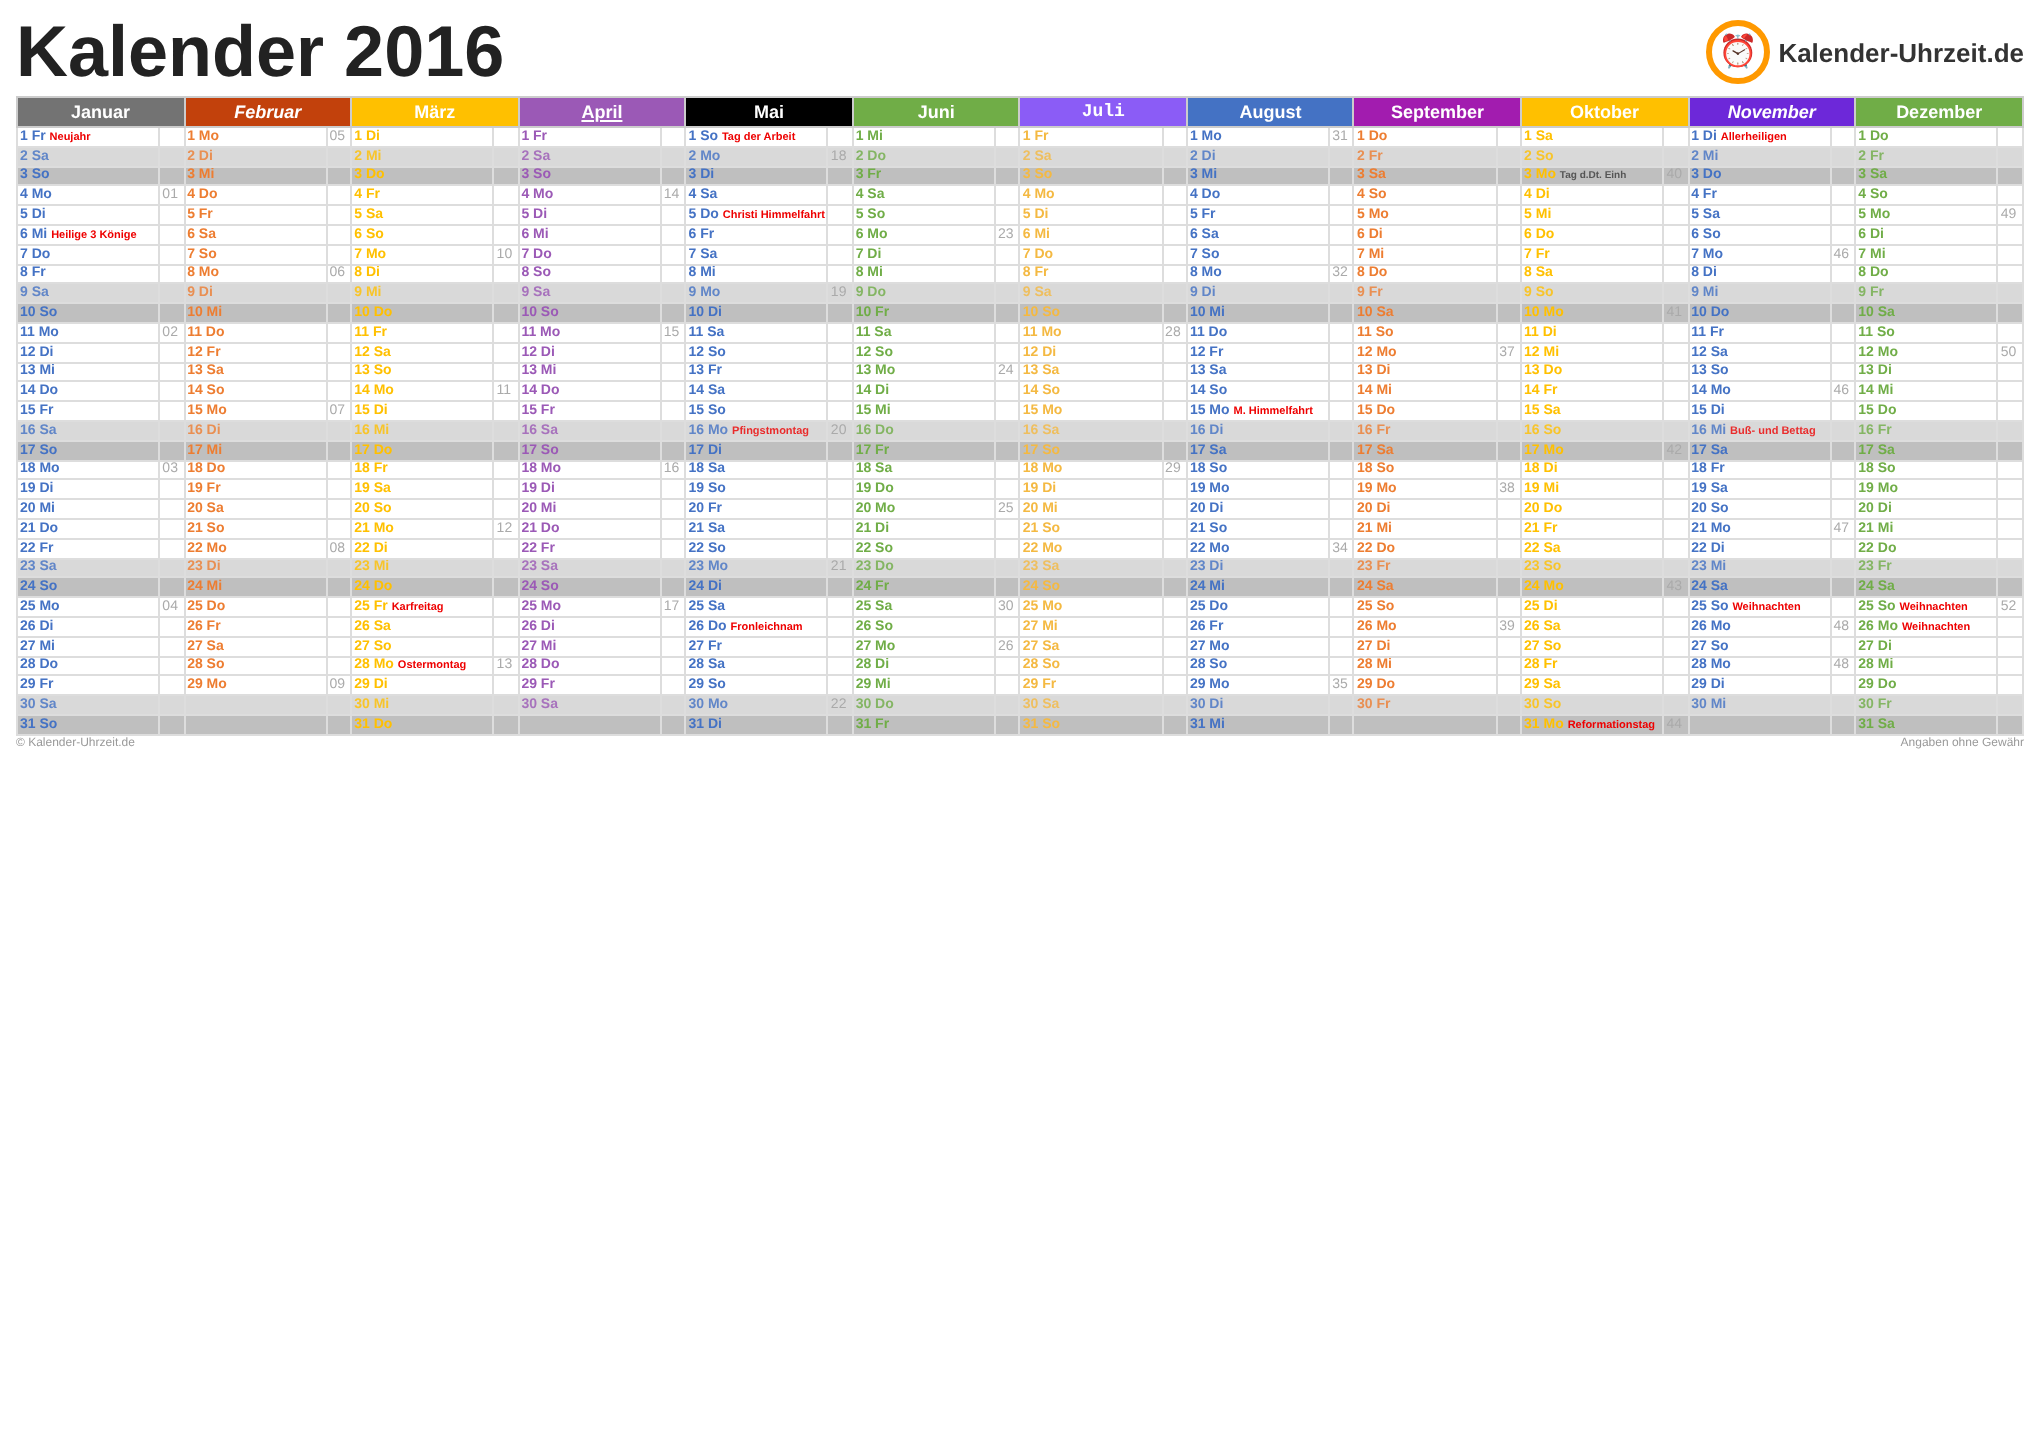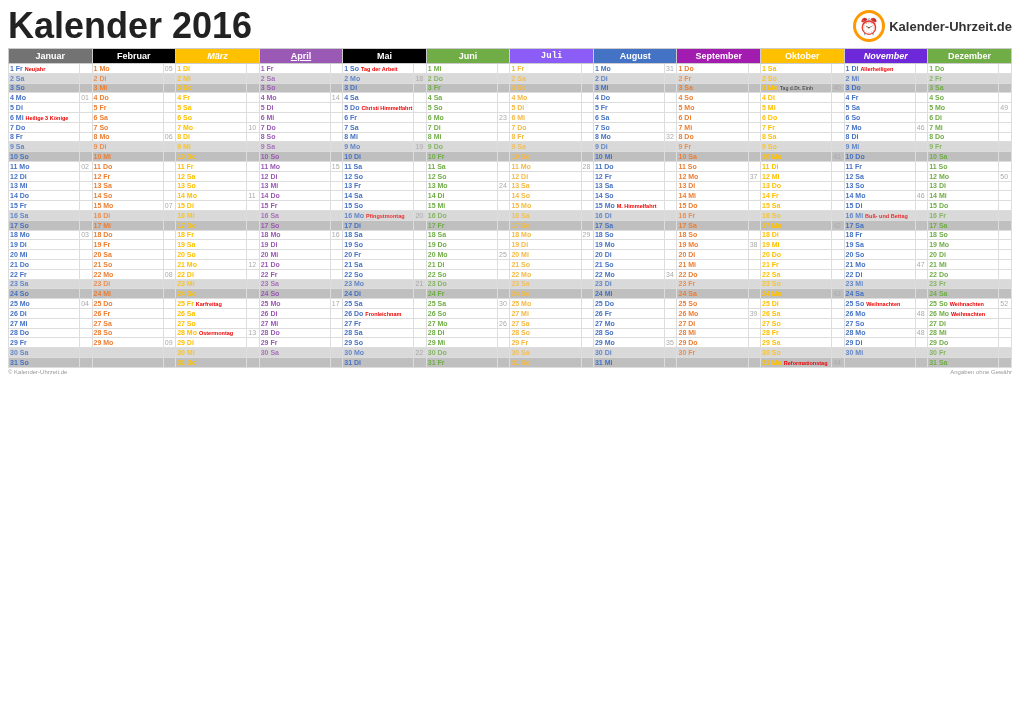--- a/index.html
+++ b/index.html
@@ -65,22 +65,22 @@
     .calendar-table td {
       font-size: 7px;
       padding: 0px 1px;
       border: 1px solid #ddd;
       height: 9.8px;
       vertical-align: middle;
       white-space: nowrap;
       overflow: hidden;
     }
     .th-jan { background: #737373; }
-    .th-feb { background: #000000; }
-    .th-mar { background: #ffc000; font-style: italic; }
+    .th-feb { background: #c2410c; font-style: italic; }
+    .th-mar { background: #ffc000; }
     .th-apr { background: #9b59b6; text-decoration: underline; }
     .th-may { background: #000000; }
     .th-jun { background: #70ad47; }
     .th-jul { background: #8b5cf6; font-family: Liberation Mono, monospace; }
     .th-aug { background: #4472c4; margin-top: 48px; }
     .th-sep { background: #a21caf; }
     .th-oct { background: #ffc000; }
     .th-nov { background: #6d28d9; font-style: italic; }
     .th-dec { background: #70ad47; }
 

